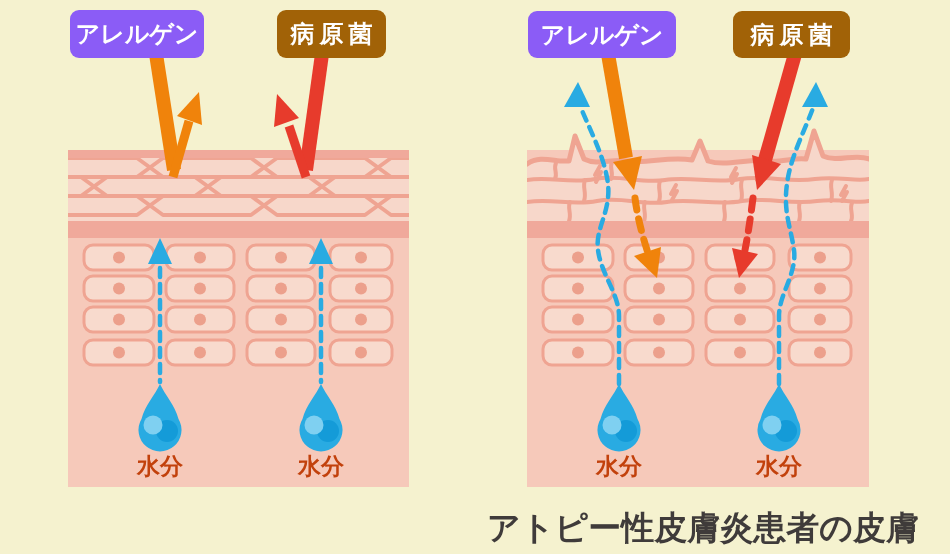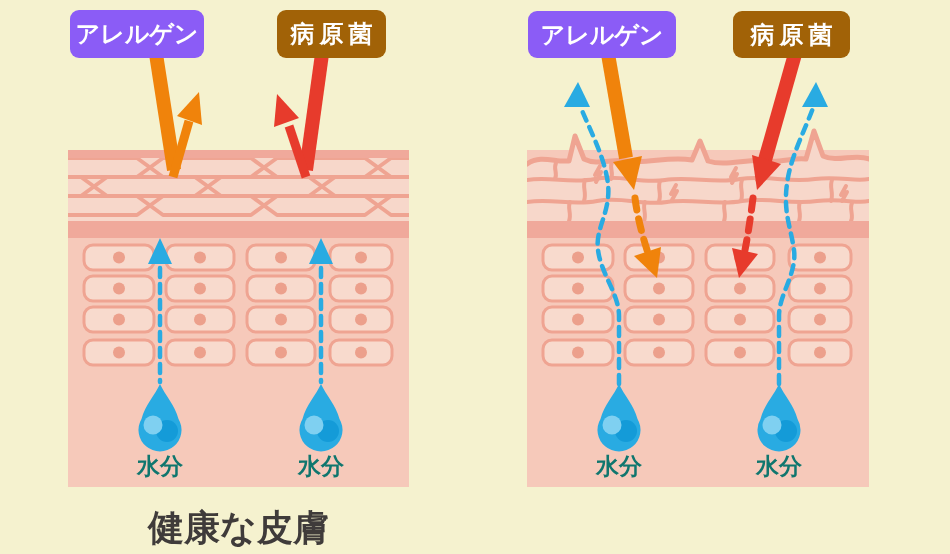--- a/index.html
+++ b/index.html
@@ -9,21 +9,21 @@
 
   .tag{position:absolute;display:flex;align-items:center;justify-content:center;
        color:#FFFFFF;font-weight:bold;border-radius:9px;white-space:nowrap;}
   .tag.orange{background:#8b5cf6;}
   .tag.red{background:#a16207;}
   .tag-allergen-l{left:70px;top:10px;width:134px;height:48px;font-size:24px;}
   .tag-pathogen-l{left:277px;top:10px;width:104px;height:48px;font-size:24px;letter-spacing:5px;padding-left:5px;}
   .tag-allergen-r{left:528px;top:11px;width:148px;height:47px;font-size:24px;}
   .tag-pathogen-r{left:733px;top:11px;width:112px;height:47px;font-size:24px;letter-spacing:5px;padding-left:5px;}
 
-  .moisture{position:absolute;width:100px;top:451px;color:#0f766e;font-weight:bold;
+  .moisture{position:absolute;width:100px;top:451px;color:#c2410c;font-weight:bold;
             font-size:23px;text-align:center;}
   .m1{left:110px;} .m2{left:271px;} .m3{left:569px;} .m4{left:729px;}
 
   .caption{position:absolute;color:#3F3B3A;font-weight:bold;text-align:center;}
   .caption-l{left:68px;width:341px;top:504px;font-size:36px;}
   .caption-r{left:473px;width:460px;top:506px;font-size:33px;}
 
   
   .hexstroke{stroke:#EFA492;stroke-width:4;fill:none;stroke-linejoin:round;}
   .cellrect{fill:#F8DACD;stroke:#EFA492;stroke-width:3;}
@@ -224,15 +224,15 @@
 </div>
 <div class="tag red tag-pathogen-r">
   <span>病原菌</span>
 </div>
 
 <div class="moisture m1">水分</div>
 <div class="moisture m2">水分</div>
 <div class="moisture m3">水分</div>
 <div class="moisture m4">水分</div>
 
-<div class="caption caption-l">健康な皮膚</div>
+<div class="caption caption-r">アトピー性皮膚炎患者の皮膚</div>
 
 </div>
 
 </body></html>

